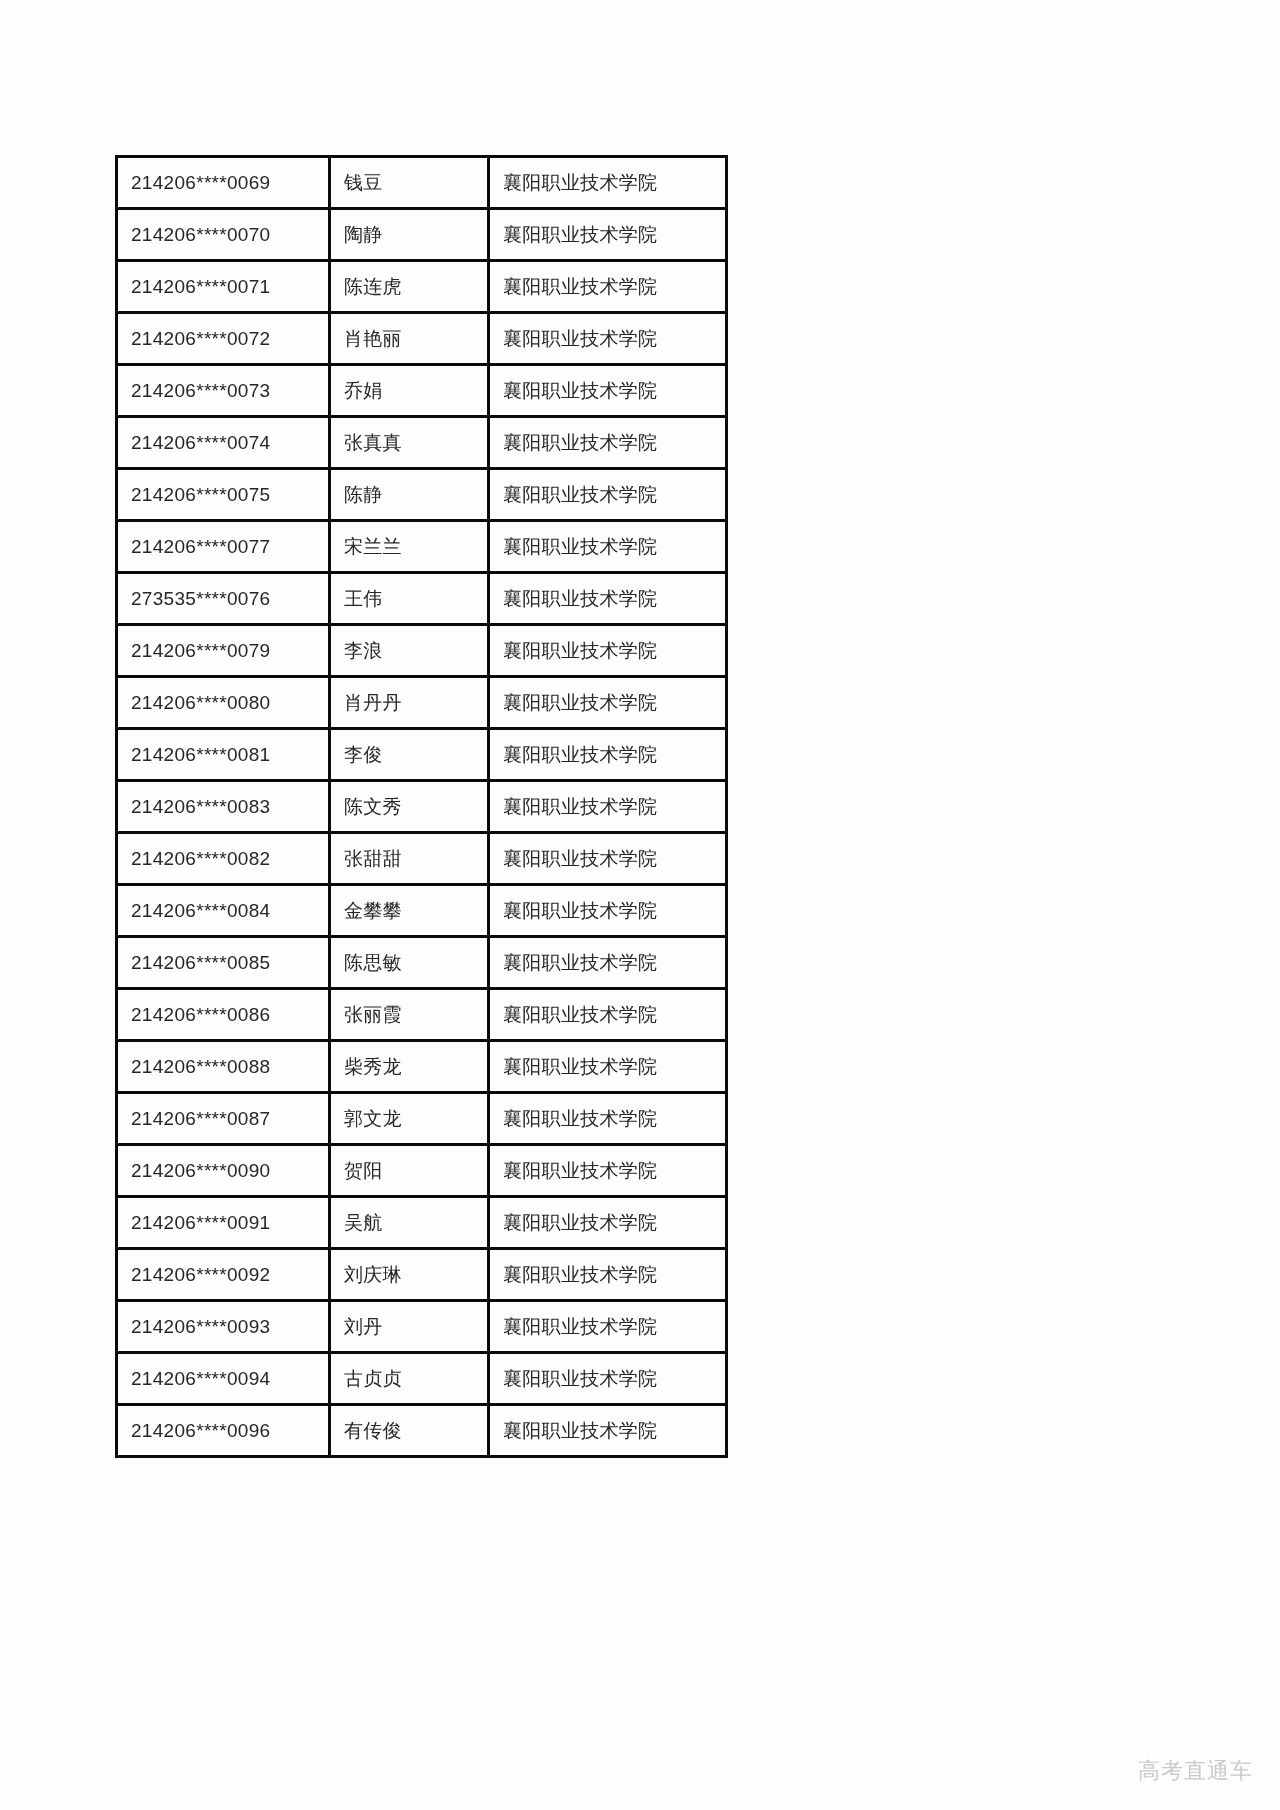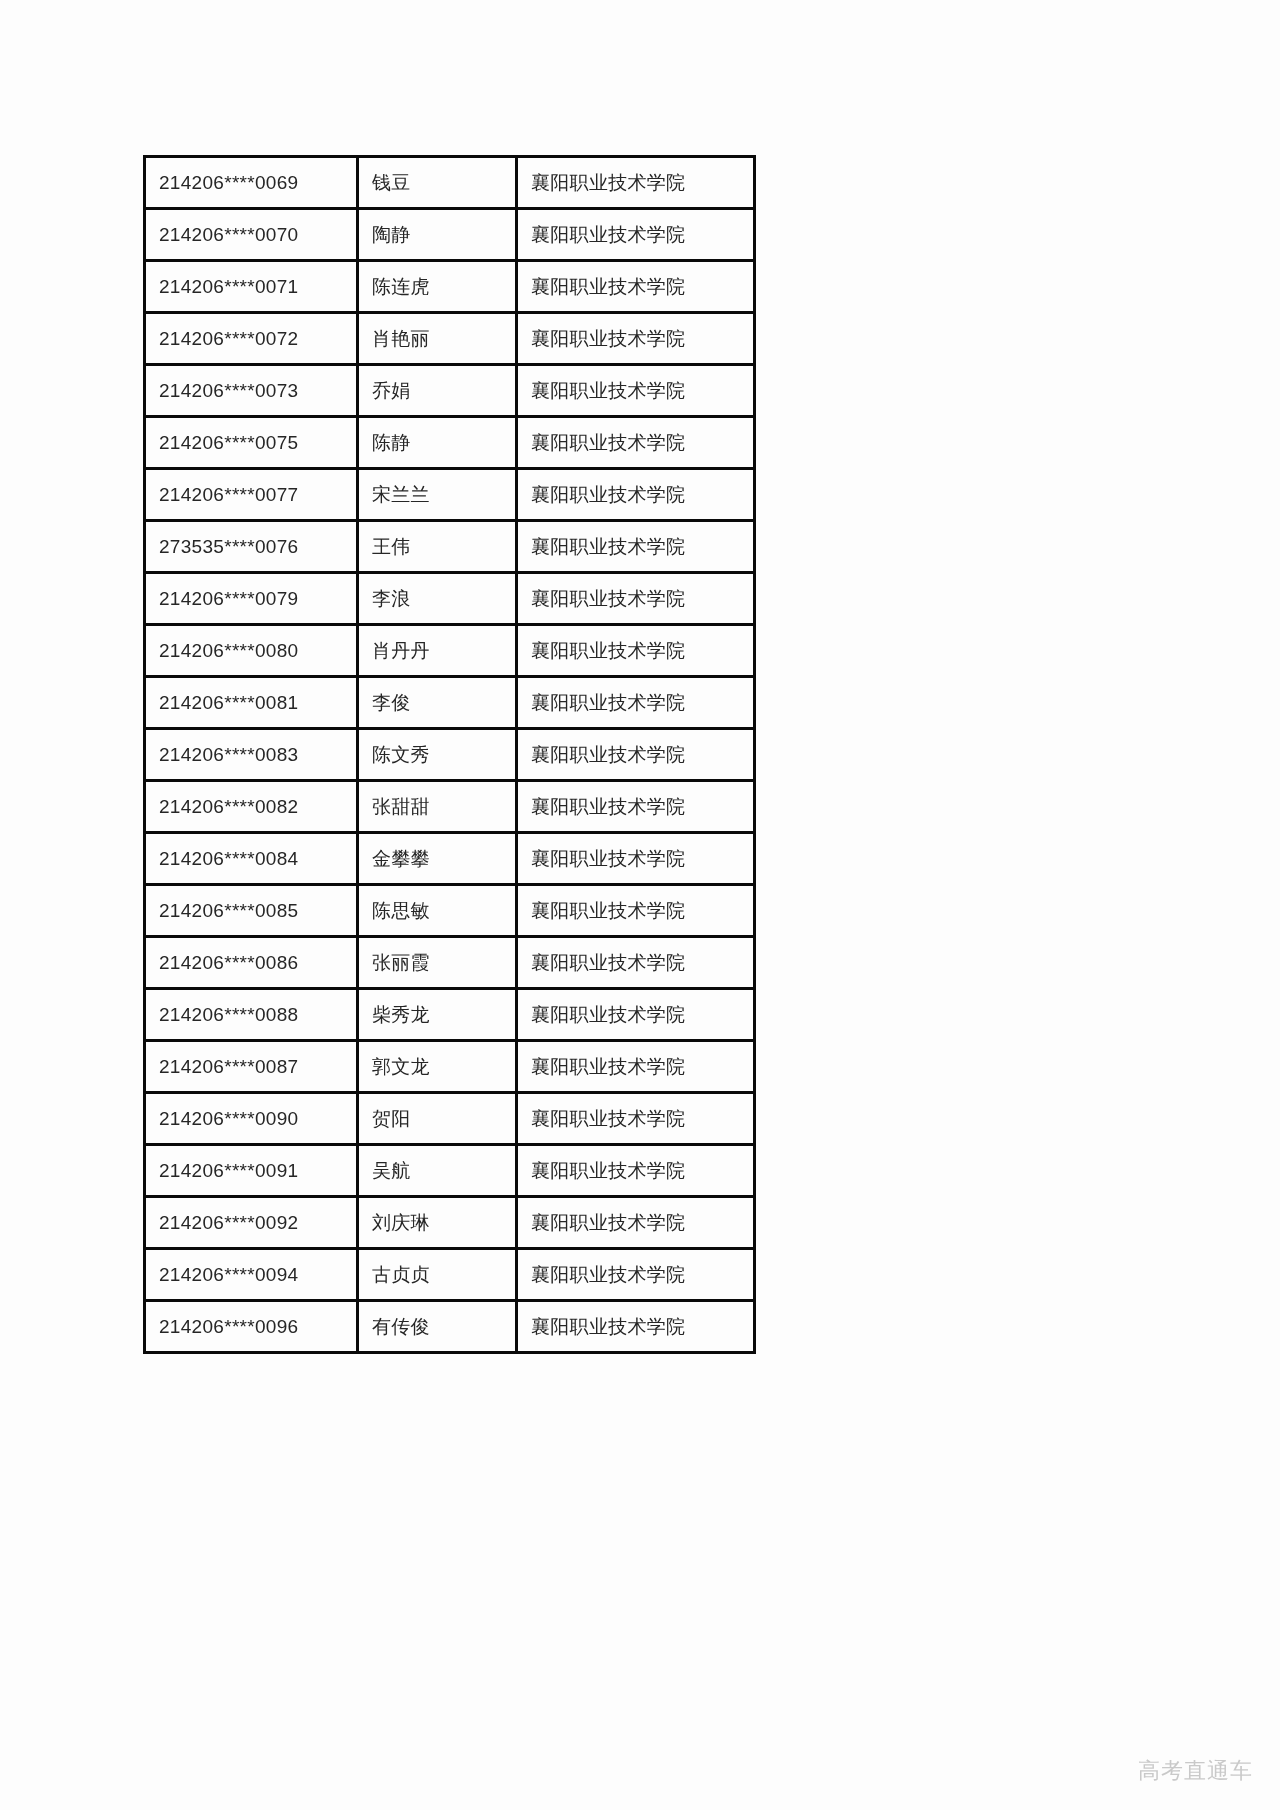--- a/index.html
+++ b/index.html
@@ -11,21 +11,20 @@
     height: 1810px;
     position: relative;
     background: #fdfdfd;
     font-family: "Liberation Sans", "DejaVu Sans", sans-serif;
     overflow: hidden;
   }
   .page {
     position: absolute;
     inset: 0;
     background: #fdfdfd;
-    margin-left: 28px;
   }
   table.roster {
     position: absolute;
     left: 115px;
     top: 155px;
     width: 610px;
     border-collapse: collapse;
     table-layout: fixed;
     background: #fdfdfd;
   }
@@ -81,20 +80,25 @@
           <td>襄阳职业技术学院</td>
         </tr>
         <tr>
           <td>214206****0072</td>
           <td>肖艳丽</td>
           <td>襄阳职业技术学院</td>
         </tr>
         <tr>
           <td>214206****0073</td>
           <td>乔娟</td>
+          <td>襄阳职业技术学院</td>
+        </tr>
+        <tr>
+          <td>214206****0074</td>
+          <td>张真真</td>
           <td>襄阳职业技术学院</td>
         </tr>
         <tr>
           <td>214206****0075</td>
           <td>陈静</td>
           <td>襄阳职业技术学院</td>
         </tr>
         <tr>
           <td>214206****0077</td>
           <td>宋兰兰</td>
@@ -164,20 +168,25 @@
           <td>214206****0091</td>
           <td>吴航</td>
           <td>襄阳职业技术学院</td>
         </tr>
         <tr>
           <td>214206****0092</td>
           <td>刘庆琳</td>
           <td>襄阳职业技术学院</td>
         </tr>
         <tr>
+          <td>214206****0093</td>
+          <td>刘丹</td>
+          <td>襄阳职业技术学院</td>
+        </tr>
+        <tr>
           <td>214206****0094</td>
           <td>古贞贞</td>
           <td>襄阳职业技术学院</td>
         </tr>
         <tr>
           <td>214206****0096</td>
           <td>有传俊</td>
           <td>襄阳职业技术学院</td>
         </tr>
       </tbody>

